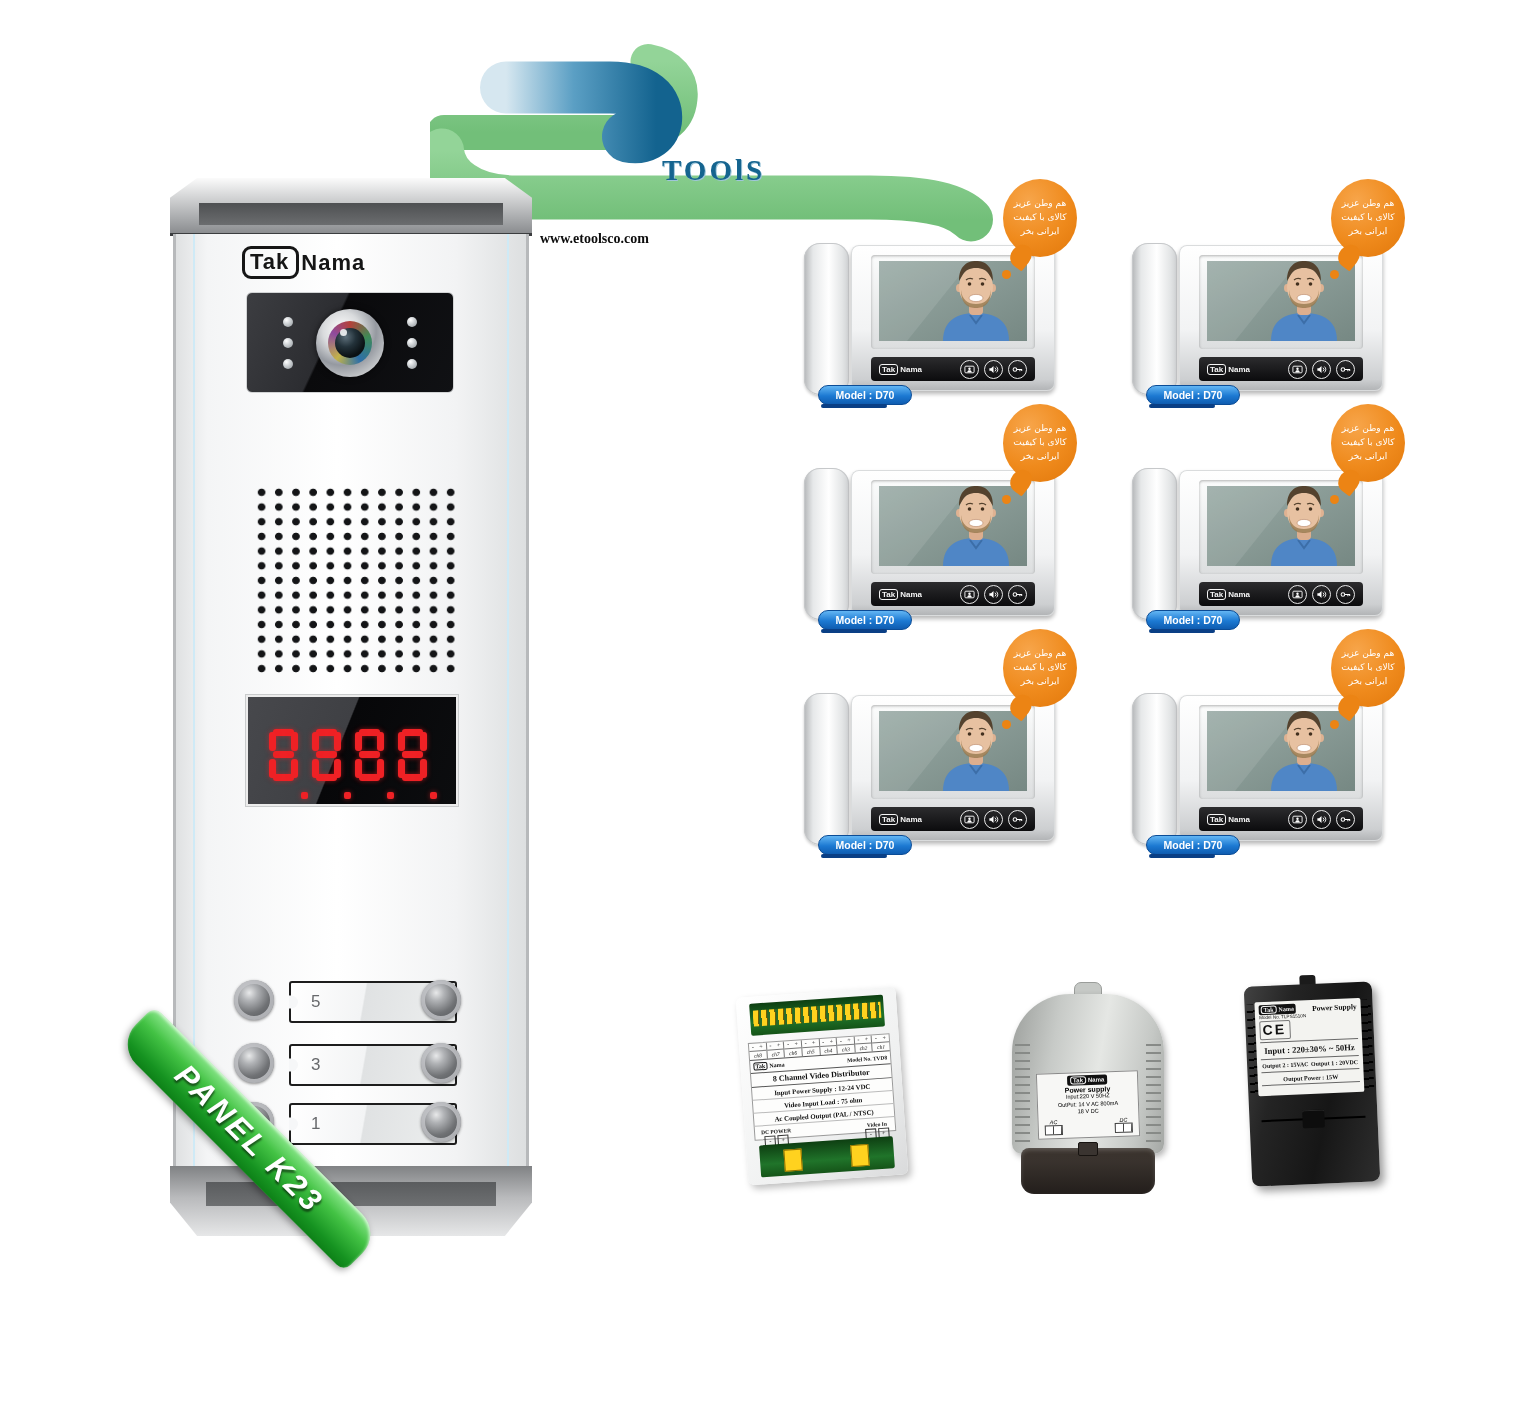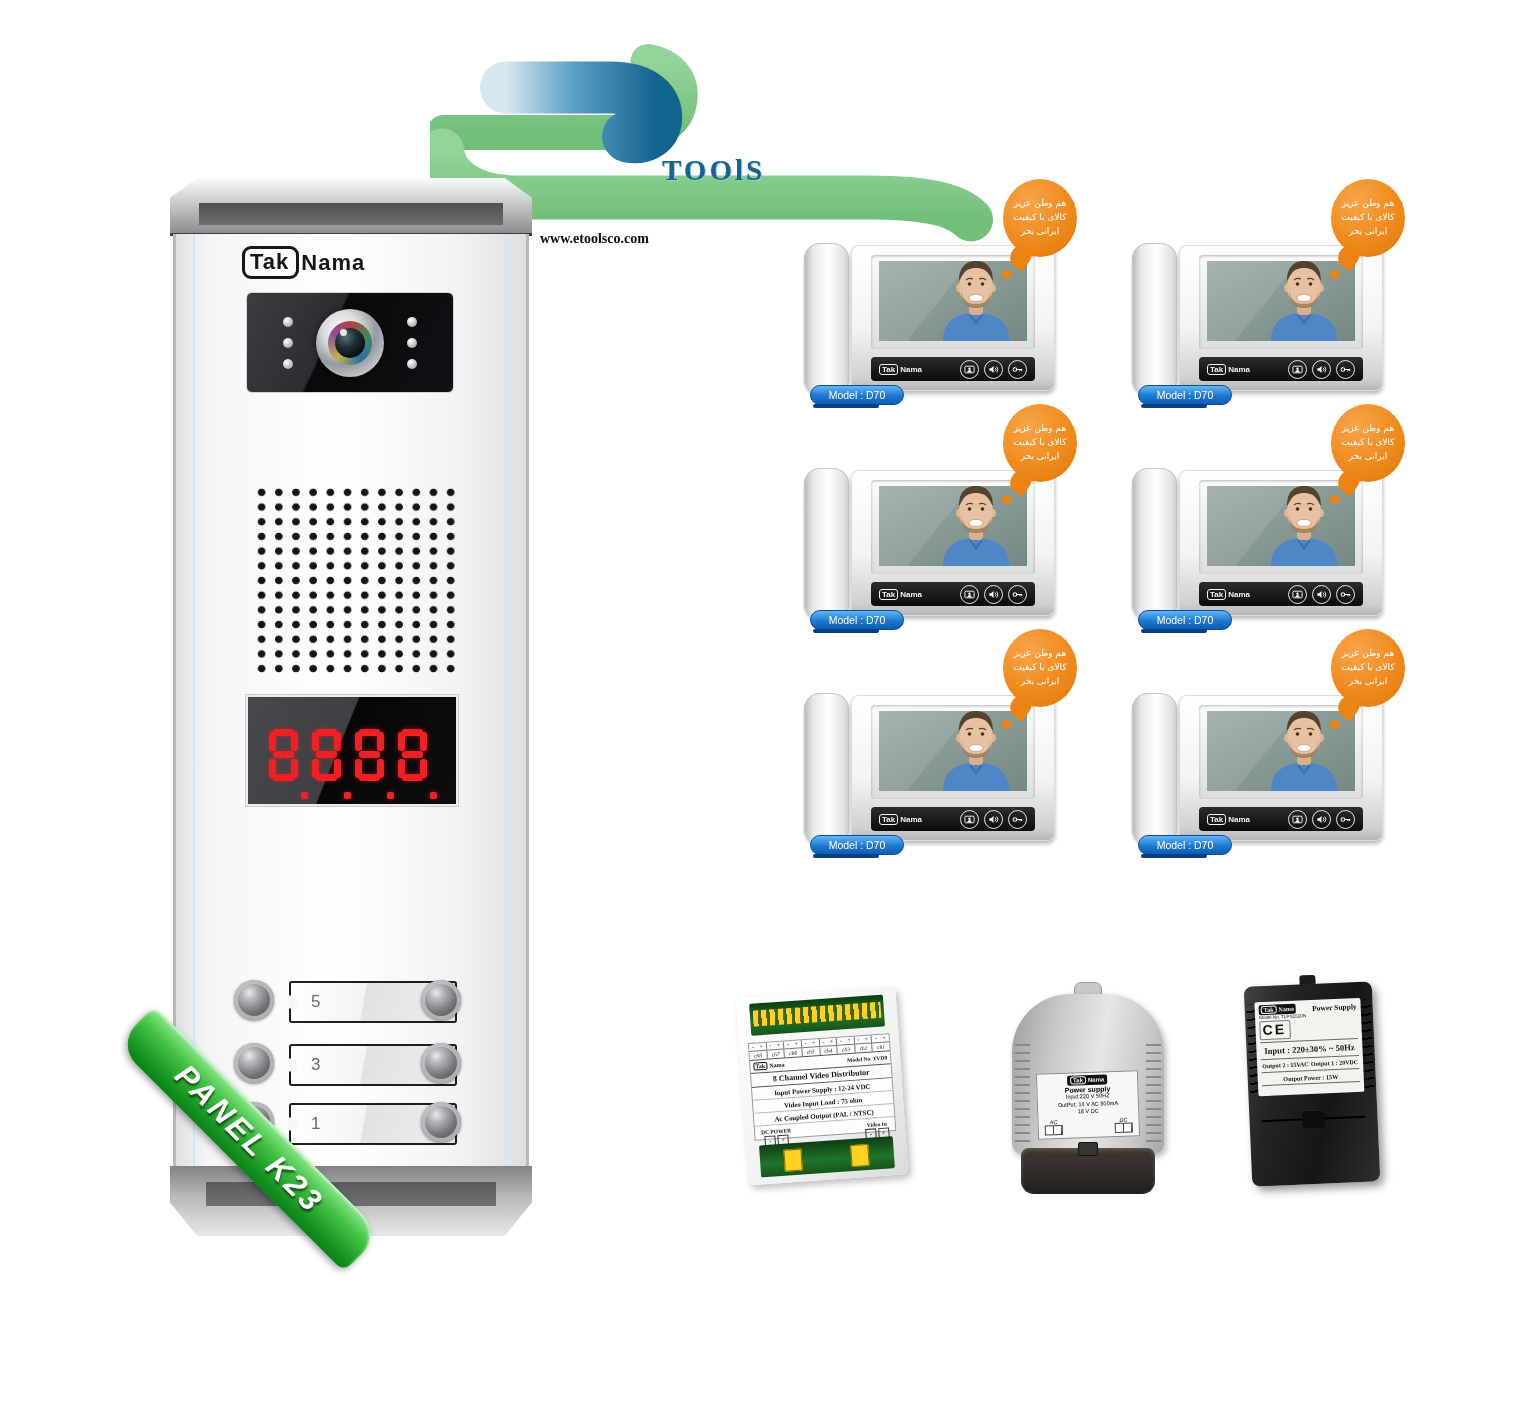--- a/index.html
+++ b/index.html
@@ -139,23 +139,23 @@
   .bezel{position:absolute;left:20px;top:10px;width:164px;height:94px;border-radius:4px;
          background:linear-gradient(180deg,#fbfcfc,#dcdedf);box-shadow:inset 0 1px 3px rgba(0,0,0,.3);}
   .screenph{position:absolute;left:8px;top:6px;width:148px;height:80px;overflow:hidden;background:#8b9d98;}
   .screenph svg{display:block;width:100%;height:100%;}
   .cbar{position:absolute;left:20px;top:112px;width:164px;height:24px;border-radius:4px;
         background:linear-gradient(180deg,#2c2c2e,#0b0b0d);
         display:flex;align-items:center;justify-content:space-between;padding:0 8px;box-sizing:border-box;}
   .mbtns{display:flex;gap:5px;}
   .mbtn{width:17px;height:17px;border:1px solid #e8e8e8;border-radius:50%;
         display:flex;align-items:center;justify-content:center;}
-  .mlabel{position:absolute;left:12px;top:224px;width:92px;height:18px;border-radius:10px;
+  .mlabel{position:absolute;left:20px;top:224px;width:92px;height:18px;border-radius:10px;
           background:linear-gradient(180deg,#63b6f4 0%,#1c79d2 55%,#0f5cb0 100%);
-          border:1px solid #0b4c96;color:#fff;font-size:10.5px;font-weight:normal;
+          border:1px solid #0b4c96;color:#fff;font-size:10.5px;font-weight:bold;
           display:flex;align-items:center;justify-content:center;}
   .mlabel::after{content:'';position:absolute;left:2px;bottom:-4px;width:72%;height:4px;
           background:#0a3f85;border-radius:2px;}
 
   
   .dist{position:absolute;left:742px;top:992px;width:160px;height:188px;transform:rotate(-4deg);
         background:linear-gradient(135deg,#ffffff 0%,#eff0f0 65%,#d9dadb 100%);
         border-radius:6px;box-shadow:3px 4px 7px rgba(0,0,0,.25);}
   .dstrip{position:absolute;left:13px;right:13px;height:32px;border-radius:2px;
           background:linear-gradient(180deg,#0e3f12,#20742a 60%,#155418);}

